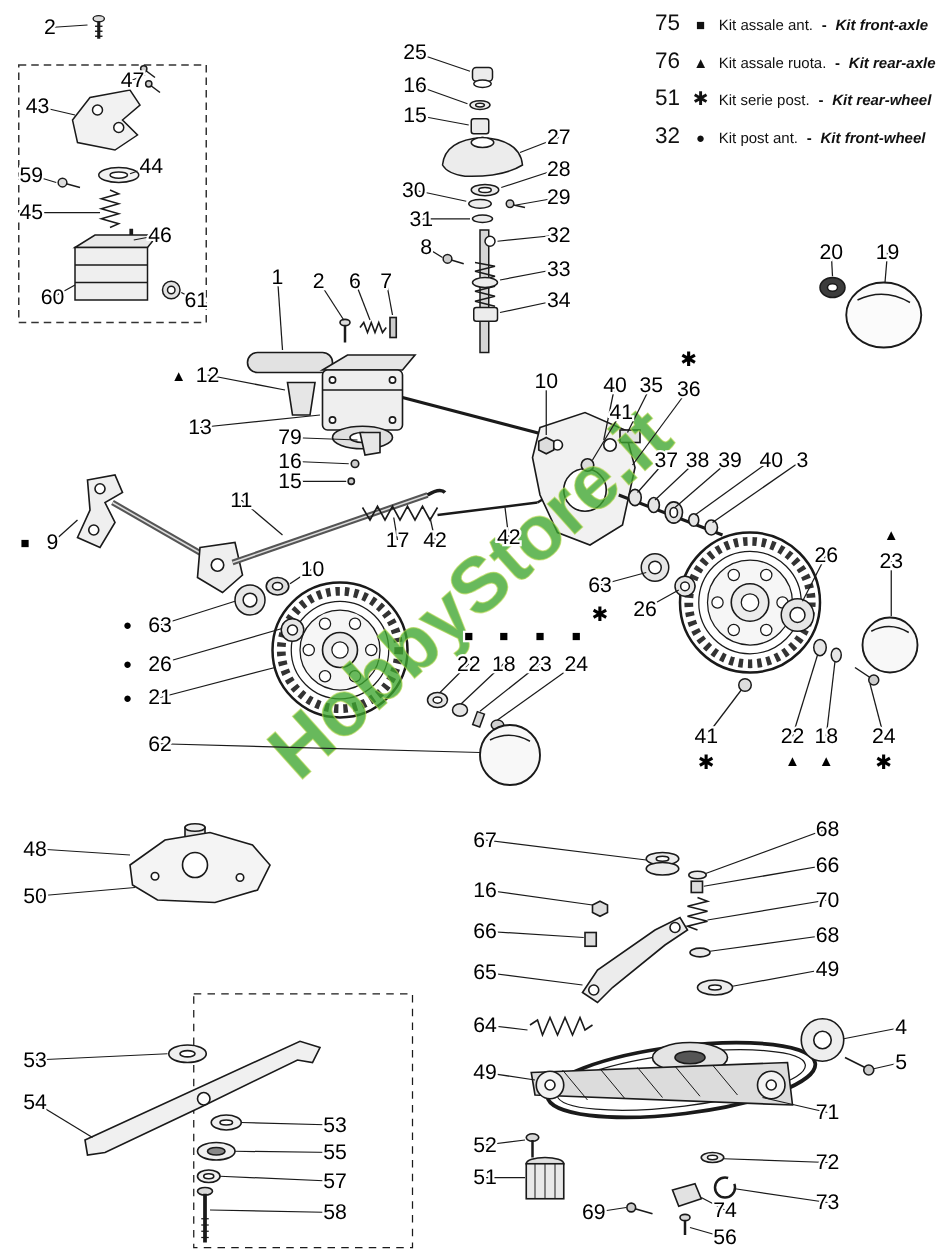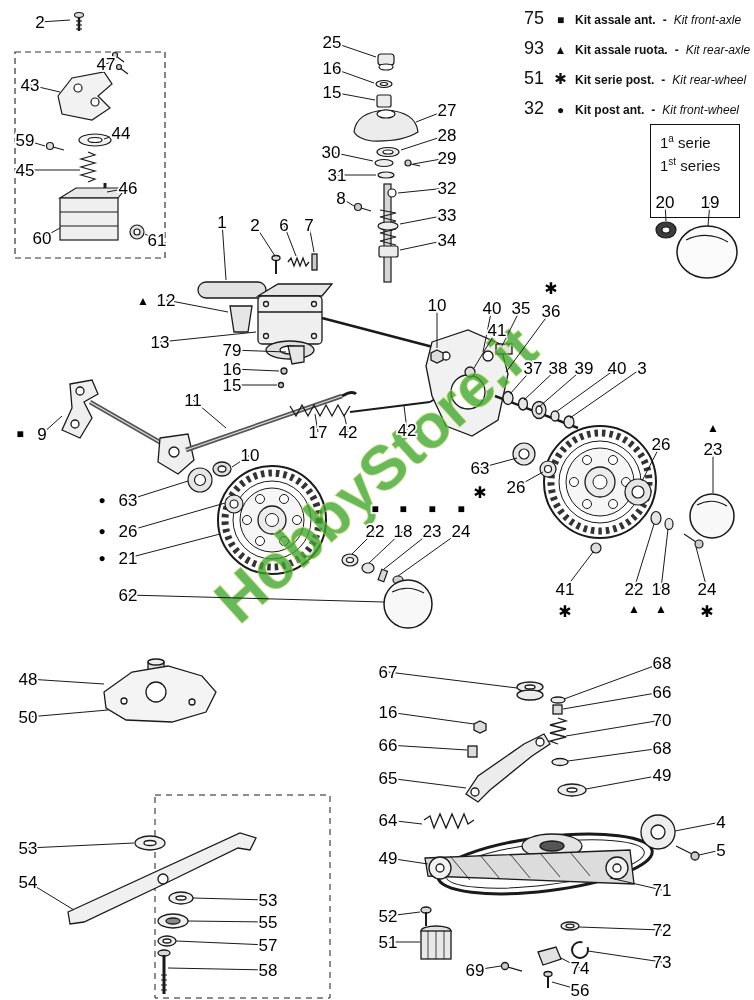--- a/index.html
+++ b/index.html
@@ -7,23 +7,23 @@
     font-family:"Liberation Sans","DejaVu Sans",sans-serif; color:#111; }
   .stage { position:relative; width:754px; height:1000px; overflow:hidden; background:#fff; }
   svg#diagram { position:absolute; left:0; top:0; }
 
   
   .legend { position:absolute; top:8px; left:524px; display:flex; flex-direction:column; gap:9px; }
   .legend-row { display:flex; align-items:baseline; gap:7px; white-space:nowrap; }
   .lnum { font-size:18px; min-width:22px; }
   .lsym { font-size:12px; width:15px; text-align:center; }
   .lsym.star { font-size:15px; }
-  .lit { font-size:12px; font-weight:bold;text-align:right; }
+  .lit { font-size:12px; font-weight:normal;text-align:right; }
   .ldash { font-size:12px; font-weight:bold; }
-  .len { font-size:12px; font-weight:normal; font-style:italic;text-align:right; }
+  .len { font-size:12px; font-weight:bold; font-style:italic;text-align:right; }
 
   
   .series-box { position:absolute; left:650px; top:124px; width:90px; height:94px;
     border:1.5px solid #111; padding:6px 9px; font-size:15px; line-height:1.55; background:transparent; }
   .series-box sup { font-size:10px; }
   #leader-lines line { stroke:#1a1a1a; stroke-width:1; }
   .co { text-anchor:middle; dominant-baseline:central; fill:#000;
         paint-order:stroke; stroke:#fff; stroke-width:3.5px;
         font-family:"Liberation Sans","DejaVu Sans",sans-serif; }
   .co.num { font-size:17px; }
@@ -533,21 +533,21 @@
 
   <div class="legend">
     <div class="legend-row">
       <span class="lnum">75</span>
       <span class="lsym">■</span>
       <span class="lit">Kit assale ant.</span>
       <span class="ldash">-</span>
       <span class="len">Kit front-axle</span>
     </div>
     <div class="legend-row">
-      <span class="lnum">93</span>
+      <span class="lnum">76</span>
       <span class="lsym">▲</span>
       <span class="lit">Kit assale ruota.</span>
       <span class="ldash">-</span>
       <span class="len">Kit rear-axle</span>
     </div>
     <div class="legend-row">
       <span class="lnum">51</span>
       <span class="lsym star">✱</span>
       <span class="lit">Kit serie post.</span>
       <span class="ldash">-</span>
@@ -555,18 +555,14 @@
     </div>
     <div class="legend-row">
       <span class="lnum">32</span>
       <span class="lsym">●</span>
       <span class="lit">Kit post ant.</span>
       <span class="ldash">-</span>
       <span class="len">Kit front-wheel</span>
     </div>
   </div>
 
-  <div class="series-box">
-    <div><span>1</span><sup>a</sup><span> serie</span></div>
-    <div><span>1</span><sup>st</sup><span> series</span></div>
-  </div>
 
 </div>
 
 </body></html>

